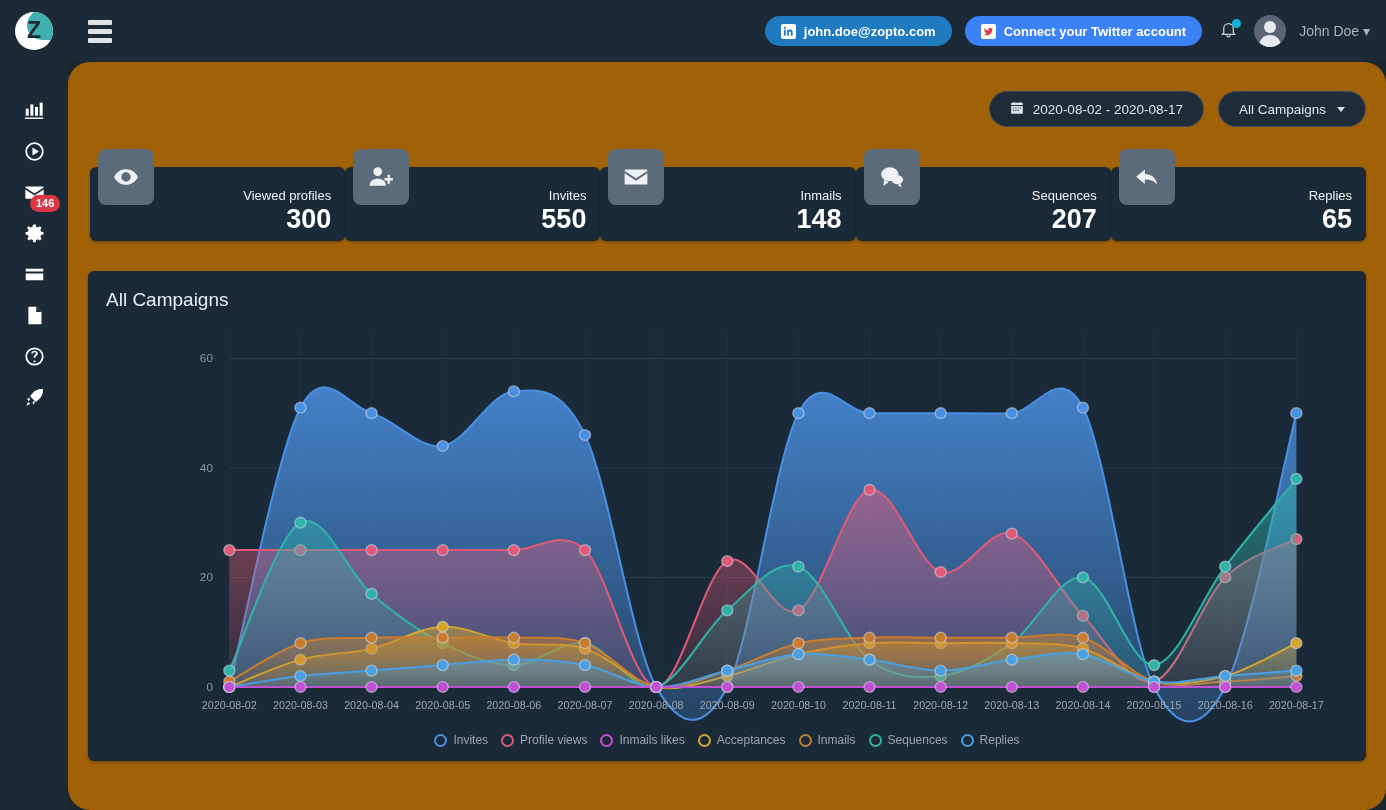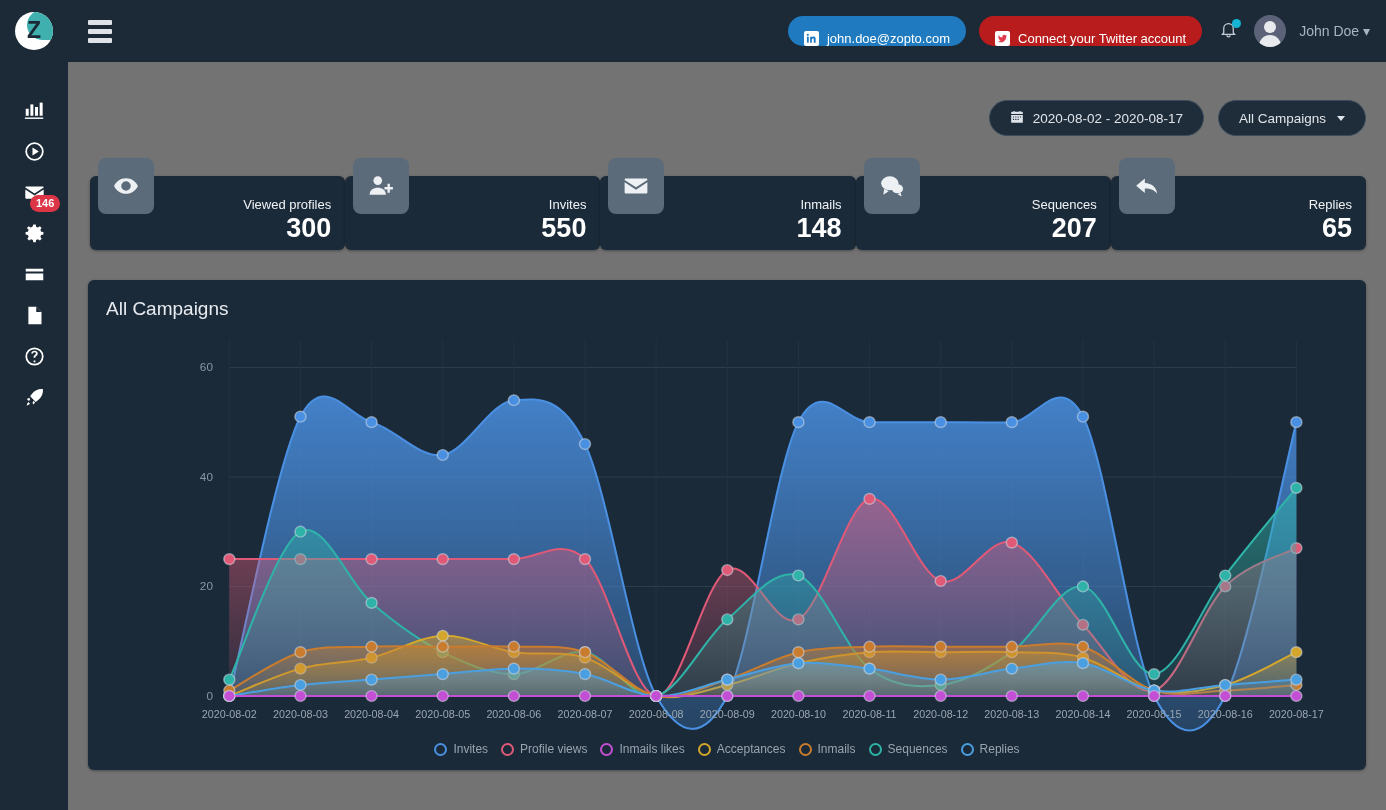--- a/index.html
+++ b/index.html
@@ -60,47 +60,47 @@
     height: 62px; background: #1b2a36;
     display: flex; align-items: center; padding: 0 16px 0 12px;
     flex: 0 0 62px;
   }
   .hamburger { width: 40px; height: 40px; display: flex; flex-direction: column;
     justify-content: center; align-items: center; gap: 4px; cursor: pointer; }
   .hamburger span { display:block; width: 24px; height: 5px; background: #dfe3e8; border-radius: 1px; }
   .topbar-right { margin-left: auto; display: flex; align-items: center; gap: 13px; }
 
   .pill {
-    display: inline-flex; align-items: flex-end; gap: 8px;
+    display: inline-flex; align-items: center; gap: 8px;
     height: 30px; padding: 0 16px; border-radius: 16px;
-    font-size: 13px; font-weight: normal; color: #fff; cursor: pointer; border: none;
+    font-size: 13px; font-weight: bold; color: #fff; cursor: pointer; border: none;
     white-space: nowrap;
   }
   .pill.linkedin { background: #1f7ac0; }
-  .pill.twitter  { background: #b91c1c; }
+  .pill.twitter  { background: #3b82f6; }
   .mini-ic {
     width: 15px; height: 15px; border-radius: 2px; background: #fff;
     display: inline-flex; align-items: center; justify-content: center; flex: 0 0 15px;
   }
   .mini-ic svg { width: 11px; height: 11px; }
   .bell-wrap { position: relative; width: 26px; height: 30px; display:flex; align-items:center; justify-content:center; cursor:pointer; }
   .bell-wrap svg { width: 19px; height: 19px; fill: none; stroke: #c7ced6; stroke-width: 1.6; }
   .bell-dot { position: absolute; top: 3px; right: 0px; width: 9px; height: 9px; border-radius: 50%; background: #14b4d4; }
   .avatar {
     width: 32px; height: 32px; border-radius: 50%;
     background: #5c6379; overflow: hidden; position: relative; flex: 0 0 32px;
   }
   .avatar::before { content:""; position:absolute; left:10px; top:6px; width:12px; height:12px; border-radius:50%; background:#e8eaee; }
   .avatar::after  { content:""; position:absolute; left:5px; top:20px; width:22px; height:16px; border-radius:11px 11px 0 0; background:#e8eaee; }
   .username { font-size: 14px; color: #aab4c0; white-space: nowrap; }
 
   
   .content {
-    flex: 1; background: #737373;
-    padding: 12px 20px 0 20px; overflow: hidden; position: relative;
+    flex: 1; background: #a16207;
+    padding: 3px 20px 0 20px; overflow: hidden; position: relative; border-radius: 22px;
   }
   .controls { display: flex; justify-content: flex-end; gap: 14px; padding-top: 26px; }
   .ctl {
     height: 36px; border-radius: 18px; border: 1px solid #3d4c5d;
     background: #1f2d3b; color: #dfe4ea; font-size: 13.5px;
     display: inline-flex; align-items: center; gap: 9px;
     padding: 0 20px; cursor: pointer; white-space: nowrap;
   }
   .ctl svg { width: 14px; height: 14px; fill: #dfe4ea; }
   .caret { width: 0; height: 0; border-left: 4px solid transparent; border-right: 4px solid transparent;

